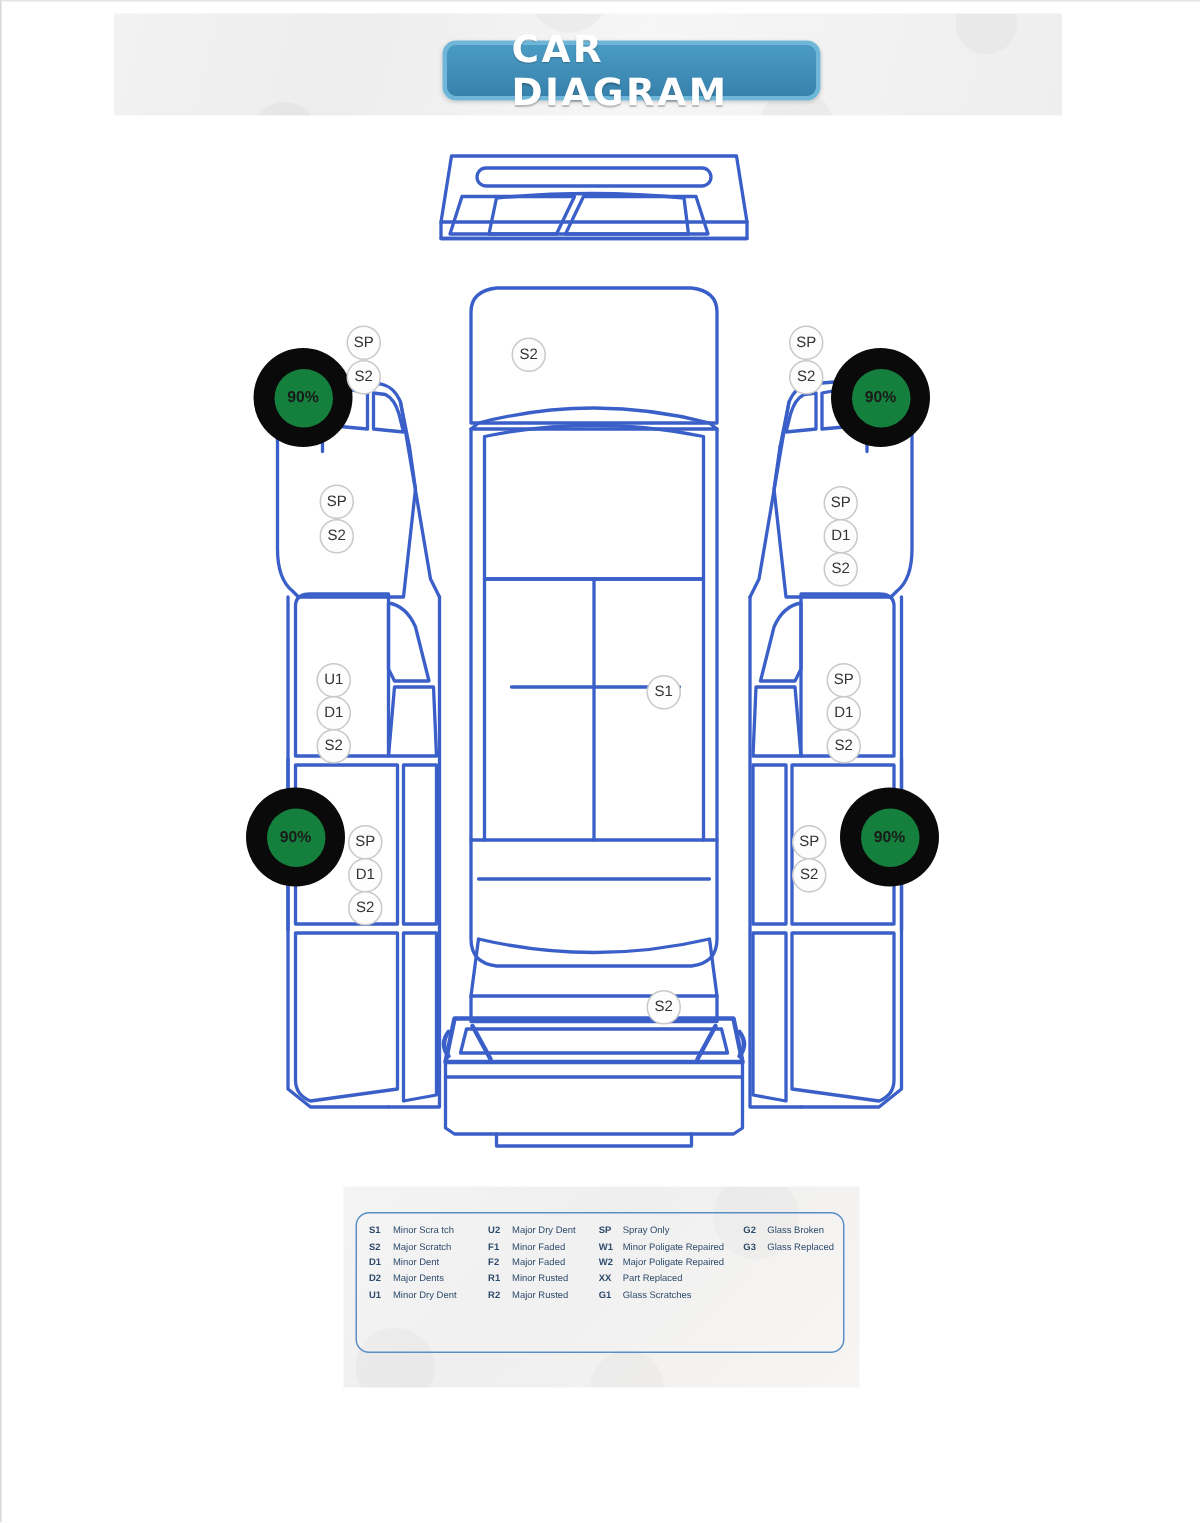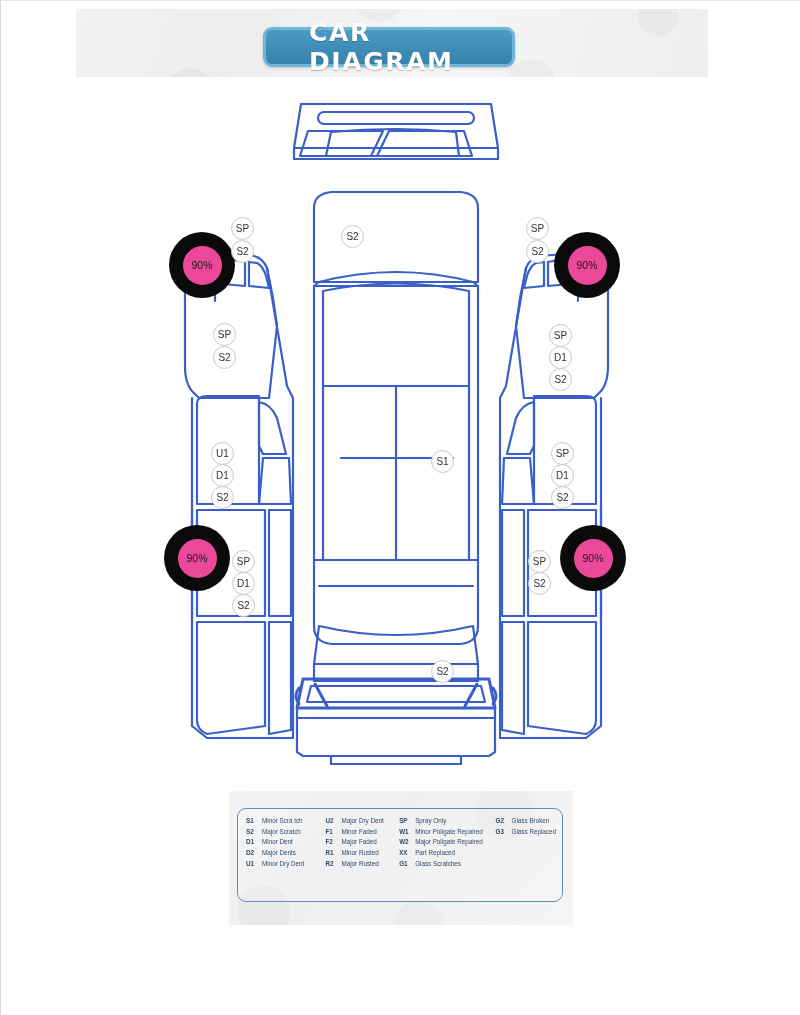--- a/index.html
+++ b/index.html
@@ -31,21 +31,21 @@
       radial-gradient(circle at 18% 120%, rgba(0,0,0,.035) 0 22px, transparent 23px),
       radial-gradient(circle at 48% -20%, rgba(0,0,0,.03) 0 26px, transparent 27px),
       radial-gradient(circle at 72% 110%, rgba(0,0,0,.03) 0 24px, transparent 25px),
       radial-gradient(circle at 92% 10%, rgba(0,0,0,.028) 0 20px, transparent 21px);
   }
   .logo{
     position:absolute;left:15px;top:2px;width:120px;height:66px;
   }
   .logo svg{display:block;}
   .title-pill{
-    position:absolute;left:187px;top:18px;width:252px;height:40px;
+    position:absolute;left:219px;top:18px;width:252px;height:40px;
     background:linear-gradient(#4a9bc4,#3782ac);
     border:3px solid #6fb6d8;
     border-radius:9px;
     box-shadow:0 1px 3px rgba(0,0,0,.18);
     display:flex;align-items:center;justify-content:center;
     box-sizing:border-box;
     padding-left:43px;
   }
   .title-pill span{
     color:#ffffff;
@@ -71,23 +71,23 @@
     font-size:10px;color:#333;font-family:"Liberation Sans",sans-serif;
     box-sizing:border-box;
   }
   
   .wheel{
     position:absolute;width:66px;height:66px;border-radius:50%;
     background:#0a0a0a;
     display:flex;align-items:center;justify-content:center;
   }
   .wheel .hub{
-    width:39px;height:39px;border-radius:50%;background:#ec4899;
+    width:39px;height:39px;border-radius:50%;background:#15803d;
     display:flex;align-items:center;justify-content:center;
-    font-size:10.5px;color:#1a1a1a;
+    font-size:10.5px;color:#1a1a1a;font-weight:bold;
   }
 
   
   .legend-panel{
     position:absolute;left:228px;top:790px;width:344px;height:134px;
     background:linear-gradient(135deg,#f4f4f4,#efefef 40%,#f7f5f3 100%);
     overflow:hidden;
   }
   .legend-panel .hex-tex2{
     position:absolute;inset:0;

